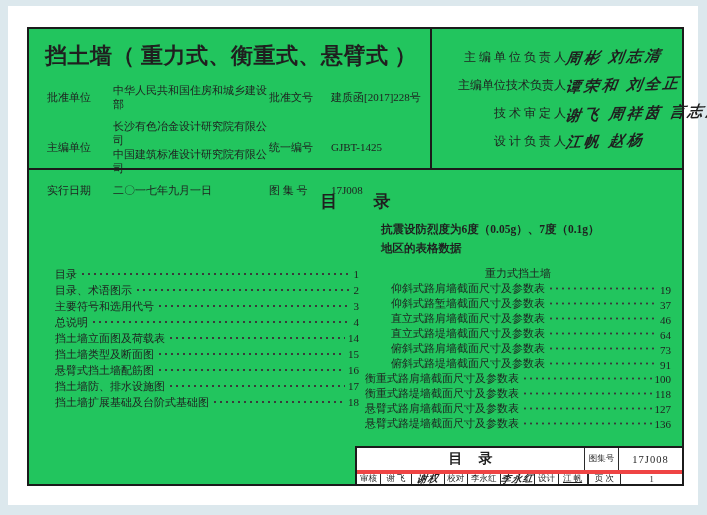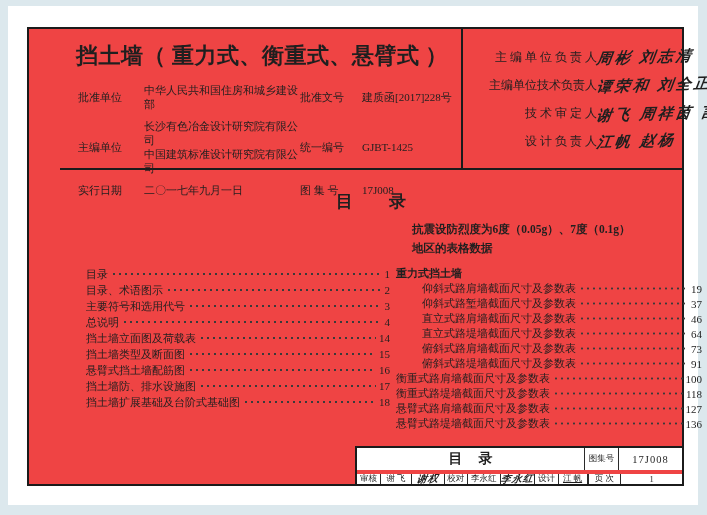--- a/index.html
+++ b/index.html
@@ -5,22 +5,22 @@
   html,body{margin:0;padding:0;}
   body{
     width:707px;height:515px;position:relative;overflow:hidden;
     background:#dce8ed;
     font-family:"Liberation Serif","DejaVu Serif",serif;
     color:#1f1f1f;
   }
   .page{position:absolute;left:8px;top:6px;right:9px;bottom:10px;background:#ffffff;}
   .frame{
     position:absolute;left:19px;top:21px;width:657px;height:459px;
-    box-sizing:border-box;border:2px solid #1b1b1b;background:#ef4444;
-    display:flex;flex-direction:column;padding-left:31px;
+    box-sizing:border-box;border:2px solid #1b1b1b;background:#22c55e;
+    display:flex;flex-direction:column;
   }
   
   .header{height:141px;flex:none;border-bottom:2px solid #1b1b1b;display:flex;box-sizing:border-box;}
   .header-left{width:403px;flex:none;border-right:2px solid #1b1b1b;position:relative;box-sizing:border-box;}
   .header-right{flex:1;position:relative;text-align:right;}
   .doc-title{
     position:absolute;left:16px;top:12px;width:380px;
     font-size:22px;font-weight:bold;letter-spacing:0.5px;white-space:nowrap;
   }
   .approval{position:absolute;left:18px;top:54px;right:8px;display:flex;flex-direction:column;gap:8px;font-family:Liberation Serif, serif;}
@@ -43,22 +43,22 @@
     font-size:17px;font-weight:bold;letter-spacing:36px;padding-left:36px;box-sizing:border-box;
   }
   .seismic-note{position:absolute;left:352px;top:50px;width:300px;text-align:left;
     font-weight:bold;font-size:11.5px;line-height:19px;}
   .toc-col{position:absolute;top:96px;display:flex;flex-direction:column;}
   .toc-left{left:26px;width:304px;}
   .toc-right{left:336px;width:306px;}
   .toc-row{display:flex;align-items:center;font-size:11px;flex:none;white-space:nowrap;}
   .toc-left .toc-row{height:16px;}
   .toc-right .toc-row{height:15px;}
-  .toc-row.indent{padding-left:26px;}
-  .toc-row.group-header{font-weight:bold;}
+  .toc-row.indent{padding-left:26px;align-items:flex-end;}
+  .toc-row.group-header{font-weight:normal;flex-direction:column;}
   .leader{
     flex:1 1 auto;align-self:stretch;margin:0 3px;
     background-image:radial-gradient(circle,#3a3a3a 0.9px,rgba(0,0,0,0) 1.25px);
     background-size:6px 100%;background-repeat:repeat-x;background-position:0 0;
   }
   .toc-row.group-header .leader{background:none;}
   .toc-page{flex:none;}
   
   .tblock{
     position:absolute;right:0;bottom:0;width:327px;box-sizing:border-box;

